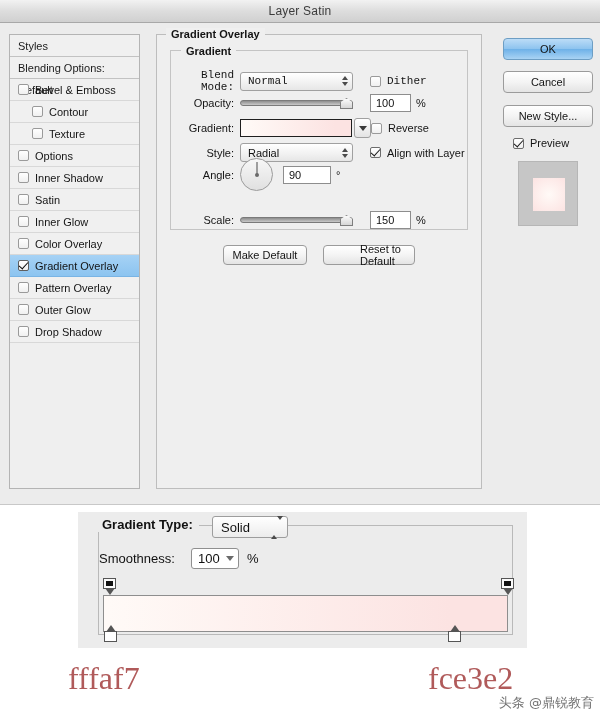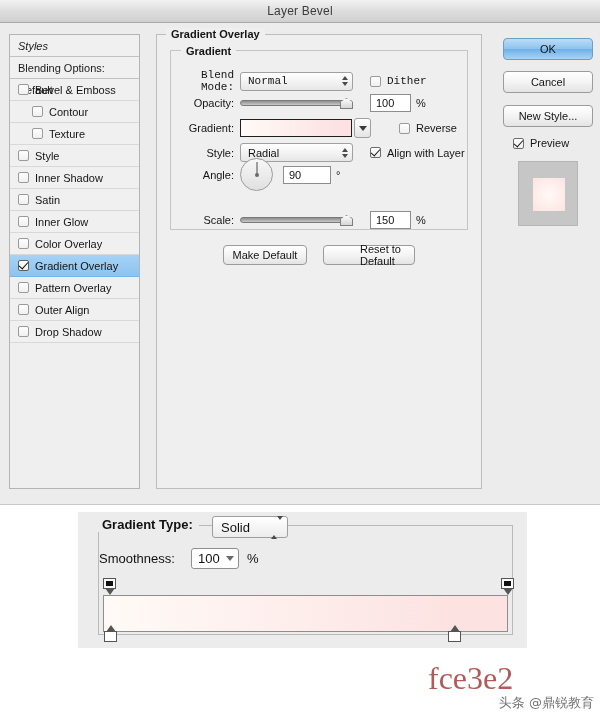--- a/index.html
+++ b/index.html
@@ -37,21 +37,20 @@
     border: 1px solid #b4b4b4;
     box-sizing: border-box;
   }
   .sp-header {
     height: 22px; line-height: 22px;
     font-size: 11px; color: #1a1a1a;
     padding-left: 8px;
     border-bottom: 1px solid #c2c2c2;
     background: #f0f0f0;
     box-sizing: border-box;
-    font-style: italic;
   }
   .sp-sub {
     height: 22px; line-height: 22px;
     font-size: 11px; color: #1a1a1a;
     padding-left: 8px;
     border-bottom: 1px solid #c2c2c2;
     background: #f0f0f0;
     box-sizing: border-box;
   }
   .sp-row {
@@ -363,42 +362,42 @@
   }
 </style>
 </head>
 <body>
 
 <div id="root">
 
   <div class="dialog">
 
     <div class="titlebar">
-      <span class="titlebar-text">Layer Bevel</span>
+      <span class="titlebar-text">Layer Satin</span>
     </div>
 
     <div class="styles-panel">
       <div class="sp-header">Styles</div>
       <div class="sp-sub">Blending Options: Default</div>
 
       <div class="sp-row">
         <span class="cb"></span>
         <span>Bevel &amp; Emboss</span>
       </div>
       <div class="sp-row indent">
         <span class="cb"></span>
         <span>Contour</span>
       </div>
       <div class="sp-row indent">
         <span class="cb"></span>
         <span>Texture</span>
       </div>
       <div class="sp-row">
         <span class="cb"></span>
-        <span>Style</span>
+        <span>Options</span>
       </div>
       <div class="sp-row">
         <span class="cb"></span>
         <span>Inner Shadow</span>
       </div>
       <div class="sp-row">
         <span class="cb"></span>
         <span>Satin</span>
       </div>
       <div class="sp-row">
@@ -412,21 +411,21 @@
       <div class="sp-row selected">
         <span class="cb checked"></span>
         <span>Gradient Overlay</span>
       </div>
       <div class="sp-row">
         <span class="cb"></span>
         <span>Pattern Overlay</span>
       </div>
       <div class="sp-row">
         <span class="cb"></span>
-        <span>Outer Align</span>
+        <span>Outer Glow</span>
       </div>
       <div class="sp-row">
         <span class="cb"></span>
         <span>Drop Shadow</span>
       </div>
     </div>
 
     <div class="group-outer"></div>
     <div class="group-title g-outer-title">Gradient Overlay</div>
 
@@ -461,21 +460,21 @@
     </div>
 
     <div class="field-row" style="left:178px; top:118px;">
       <span class="f-label" style="width:56px;">Gradient:</span>
       <div class="grad-swatch-wrap" style="margin-left:6px;">
         <div class="grad-swatch" id="gswatch" style="background: linear-gradient(to right, rgb(255, 250, 247) 1%, rgb(252, 227, 226) 86%);"></div>
         <div class="grad-drop">
           <span class="caret-dn"></span>
         </div>
       </div>
-      <div class="cbrow" style="margin-left:28px;">
+      <div class="cbrow" style="margin-left:0;">
         <span class="cb"></span>
         <span>Reverse</span>
       </div>
     </div>
 
     <div class="field-row" style="left:178px; top:143px;">
       <span class="f-label" style="width:56px;">Style:</span>
       <div class="select" style="width:113px; margin-left:6px;">
         <span>Radial</span>
         <span class="arrows">
@@ -576,16 +575,17 @@
 
   <div class="col-stop" style="left:104px; top:625px;">
     <span class="pt"></span>
       <span class="sq"></span>
   </div>
   <div class="col-stop" style="left:448px; top:625px;">
     <span class="pt"></span>
       <span class="sq"></span>
   </div>
 
+  <div class="hexlabel" style="left:68px; top:660px;">fffaf7</div>
   <div class="hexlabel" style="left:428px; top:660px;">fce3e2</div>
 
   <div class="watermark">头条 @鼎锐教育</div>
 </div>
 
 </body></html>

